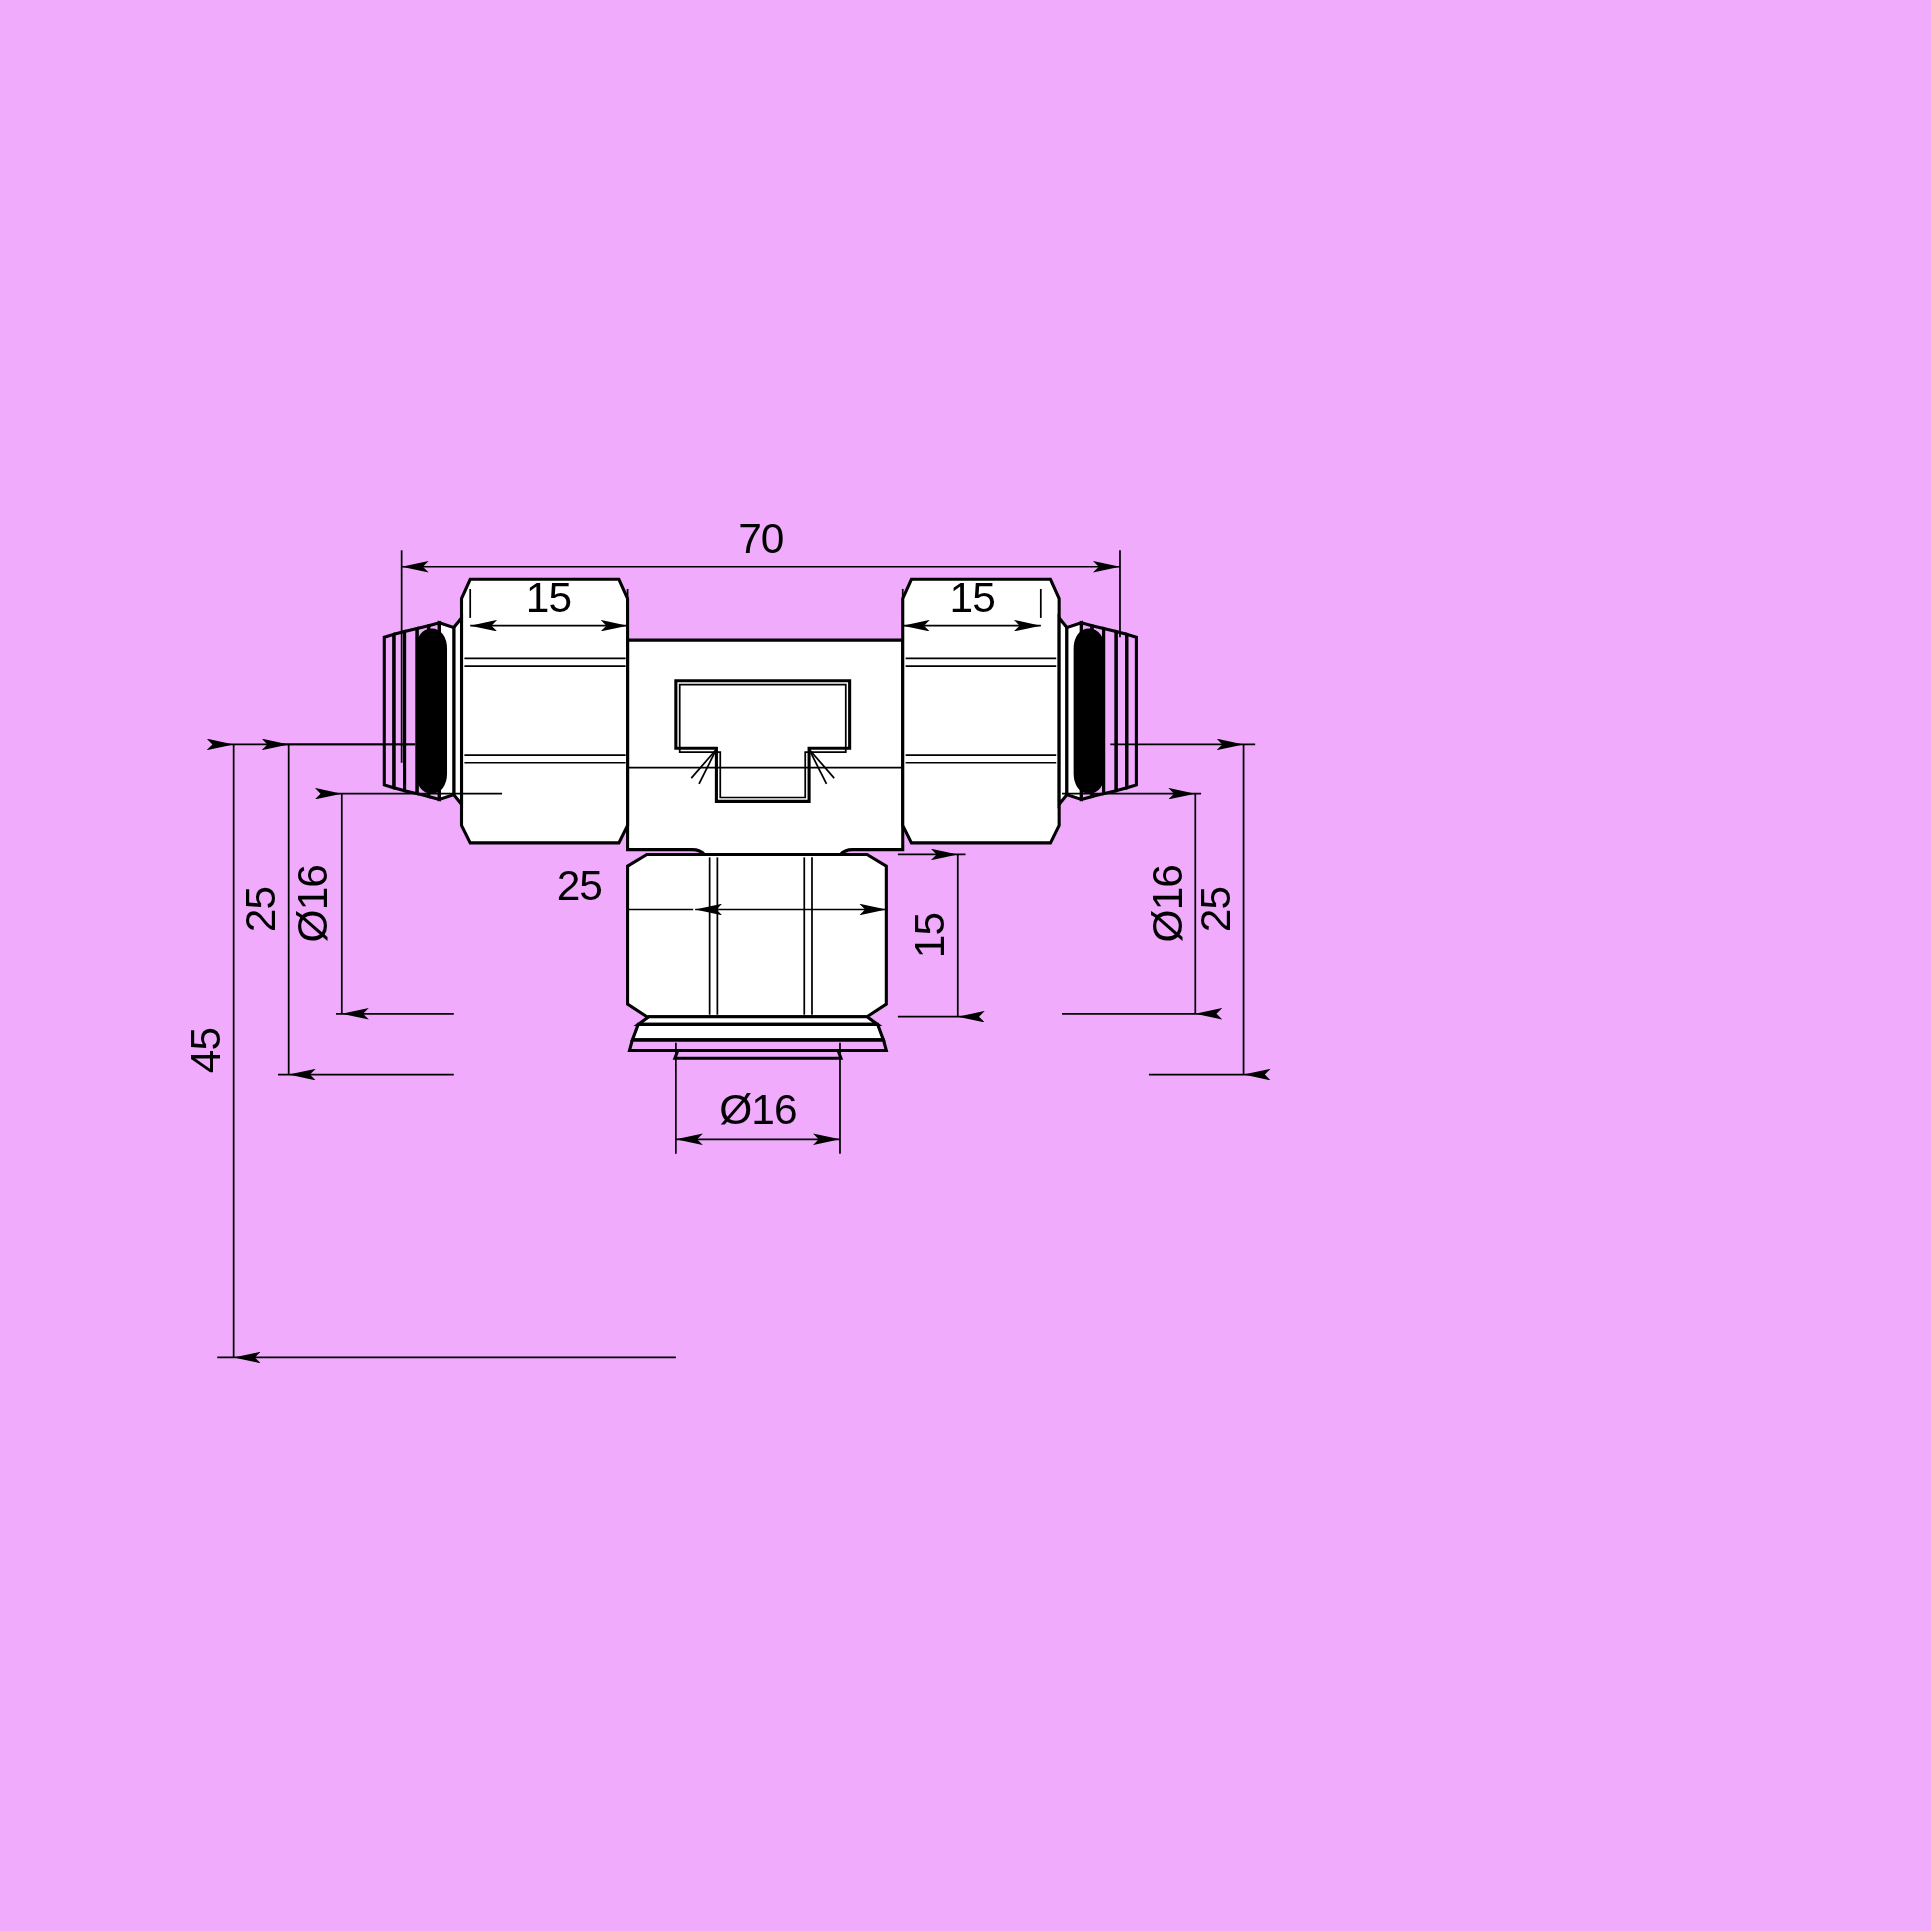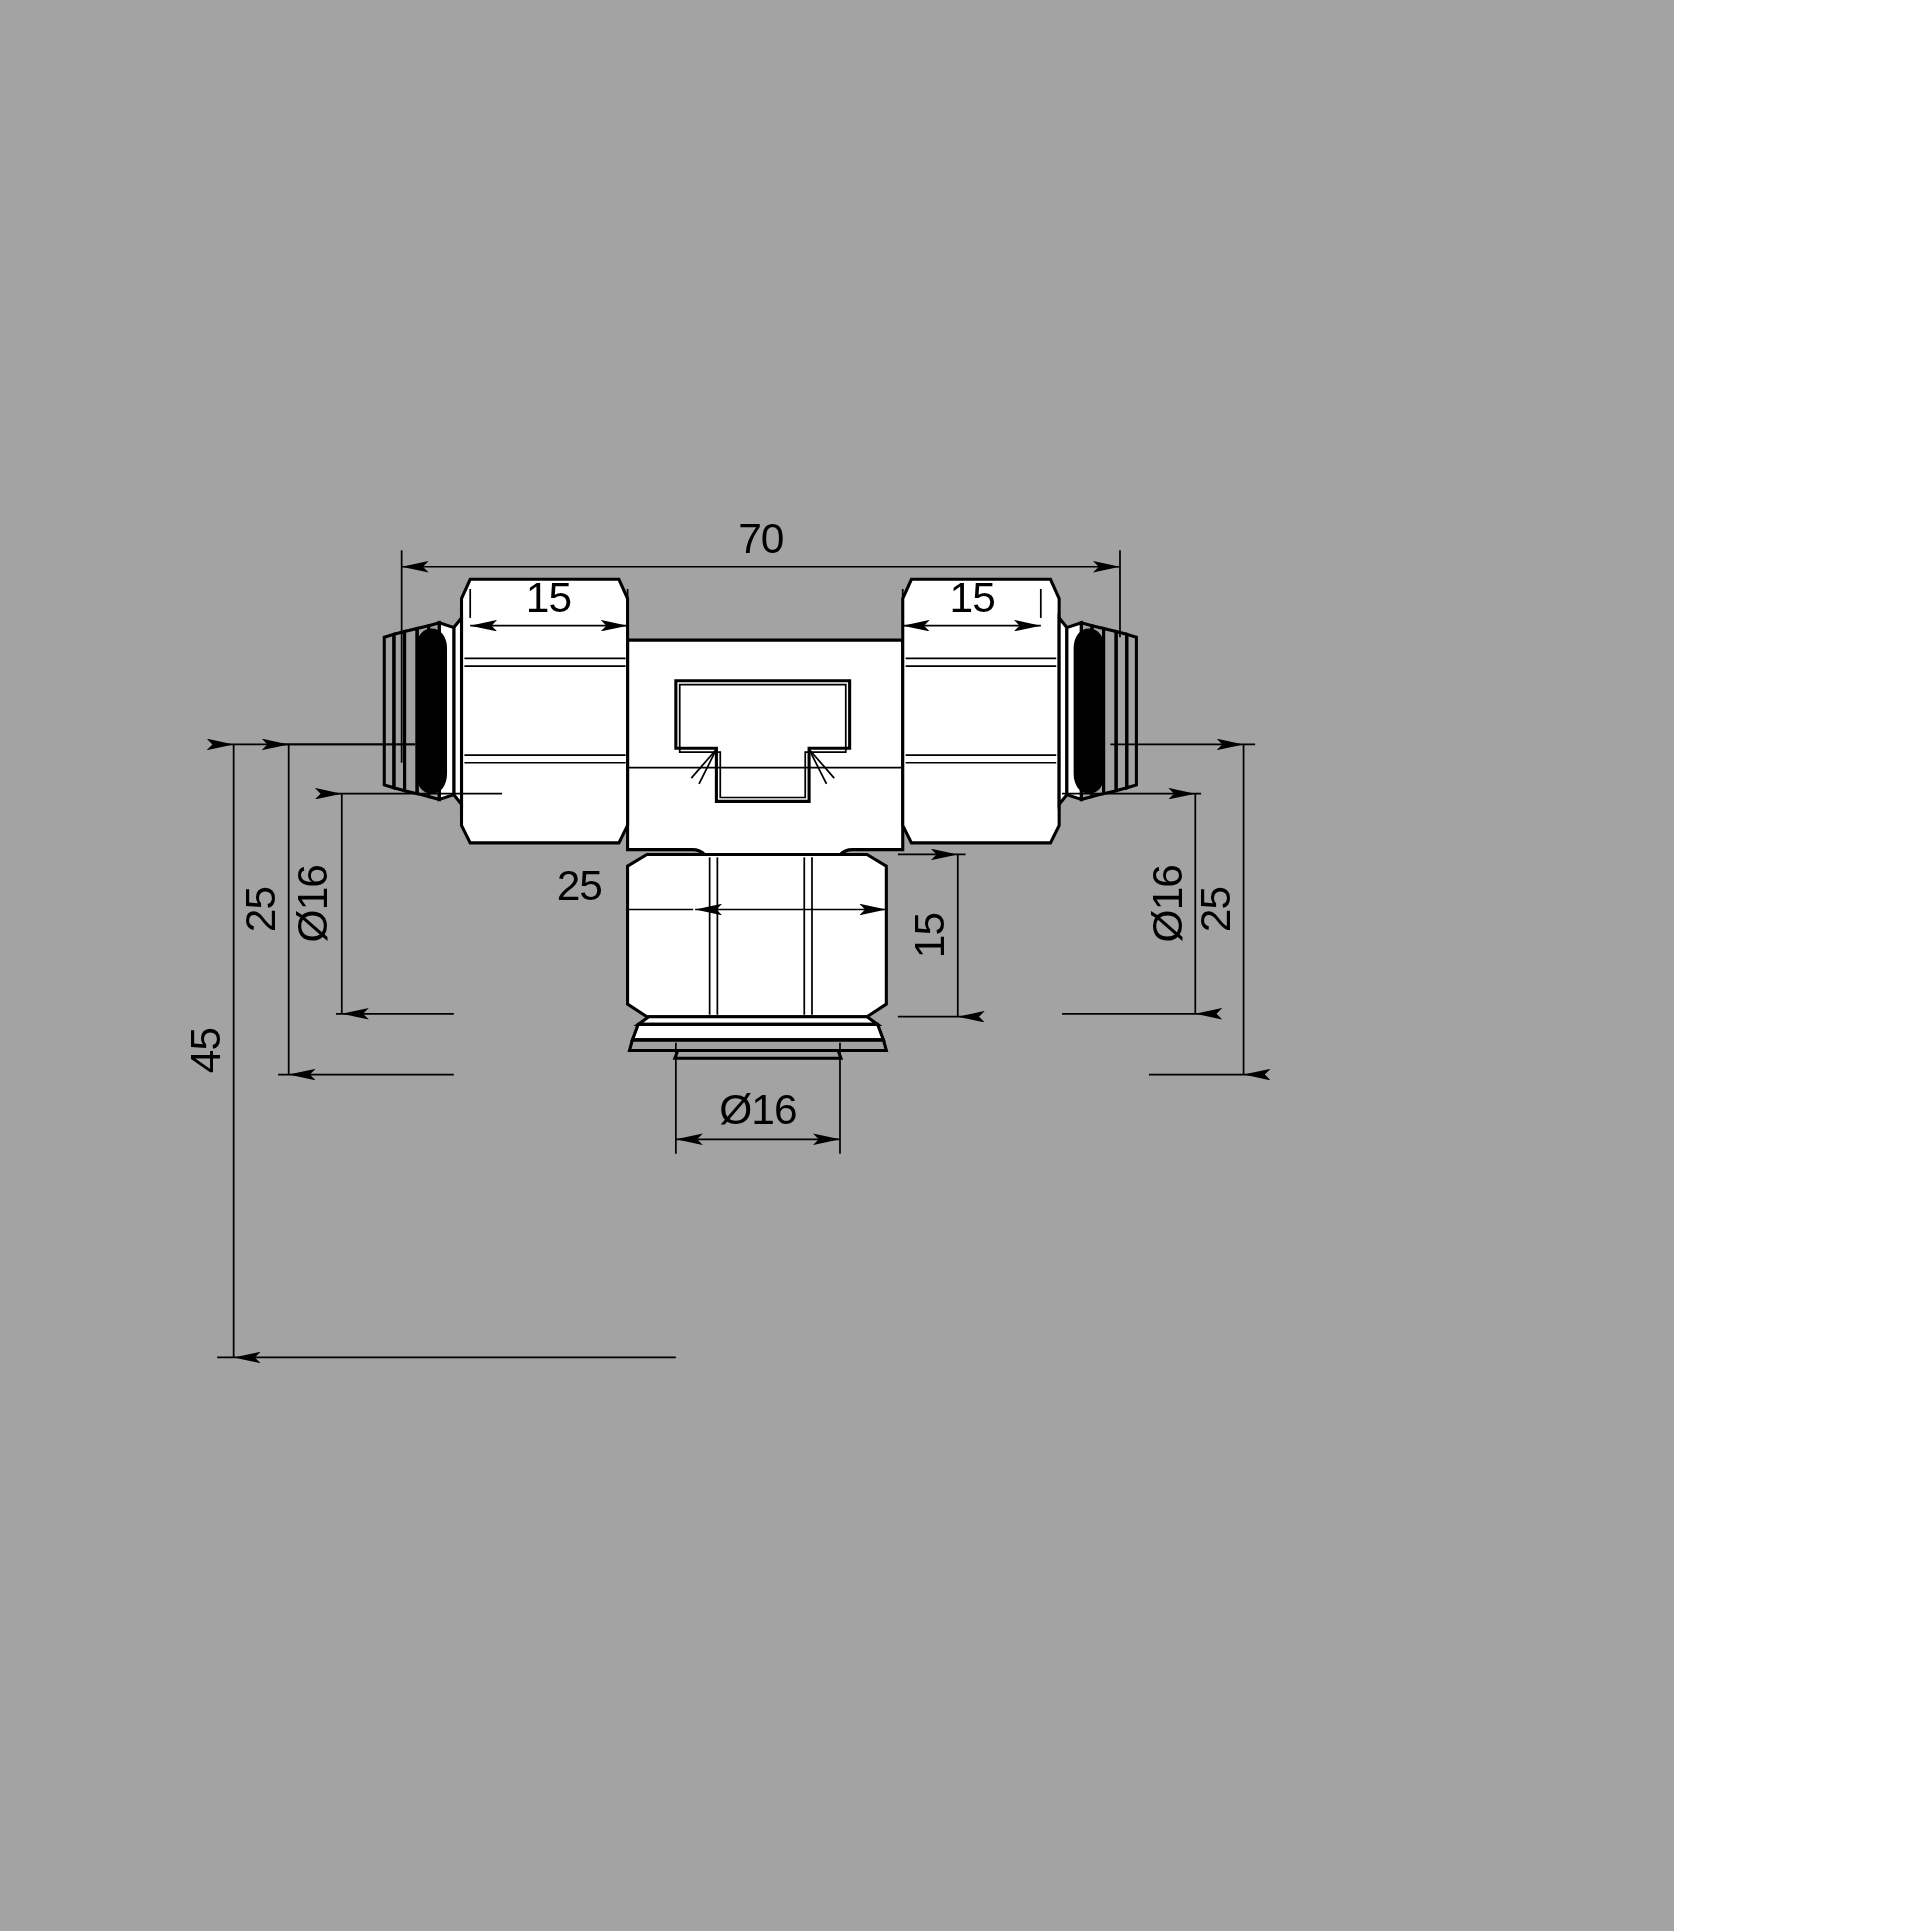--- a/index.html
+++ b/index.html
@@ -8,23 +8,23 @@
     background: #ffffff;
   }
   body {
     width: 1931px;
     height: 1931px;
     font-family: "Liberation Sans", sans-serif;
     overflow: hidden;
   }
   #drawing-root {
     position: relative;
-    width: 1674px;
+    width: 1931px;
     height: 1931px;
-    background: #a3a3a3;
+    background: #f0abfc;
   }
   svg.sheet {
     position: absolute;
     left: 0;
     top: 0;
     width: 1931px;
     height: 1931px;
     display: block;
   }
   .dim-text {

